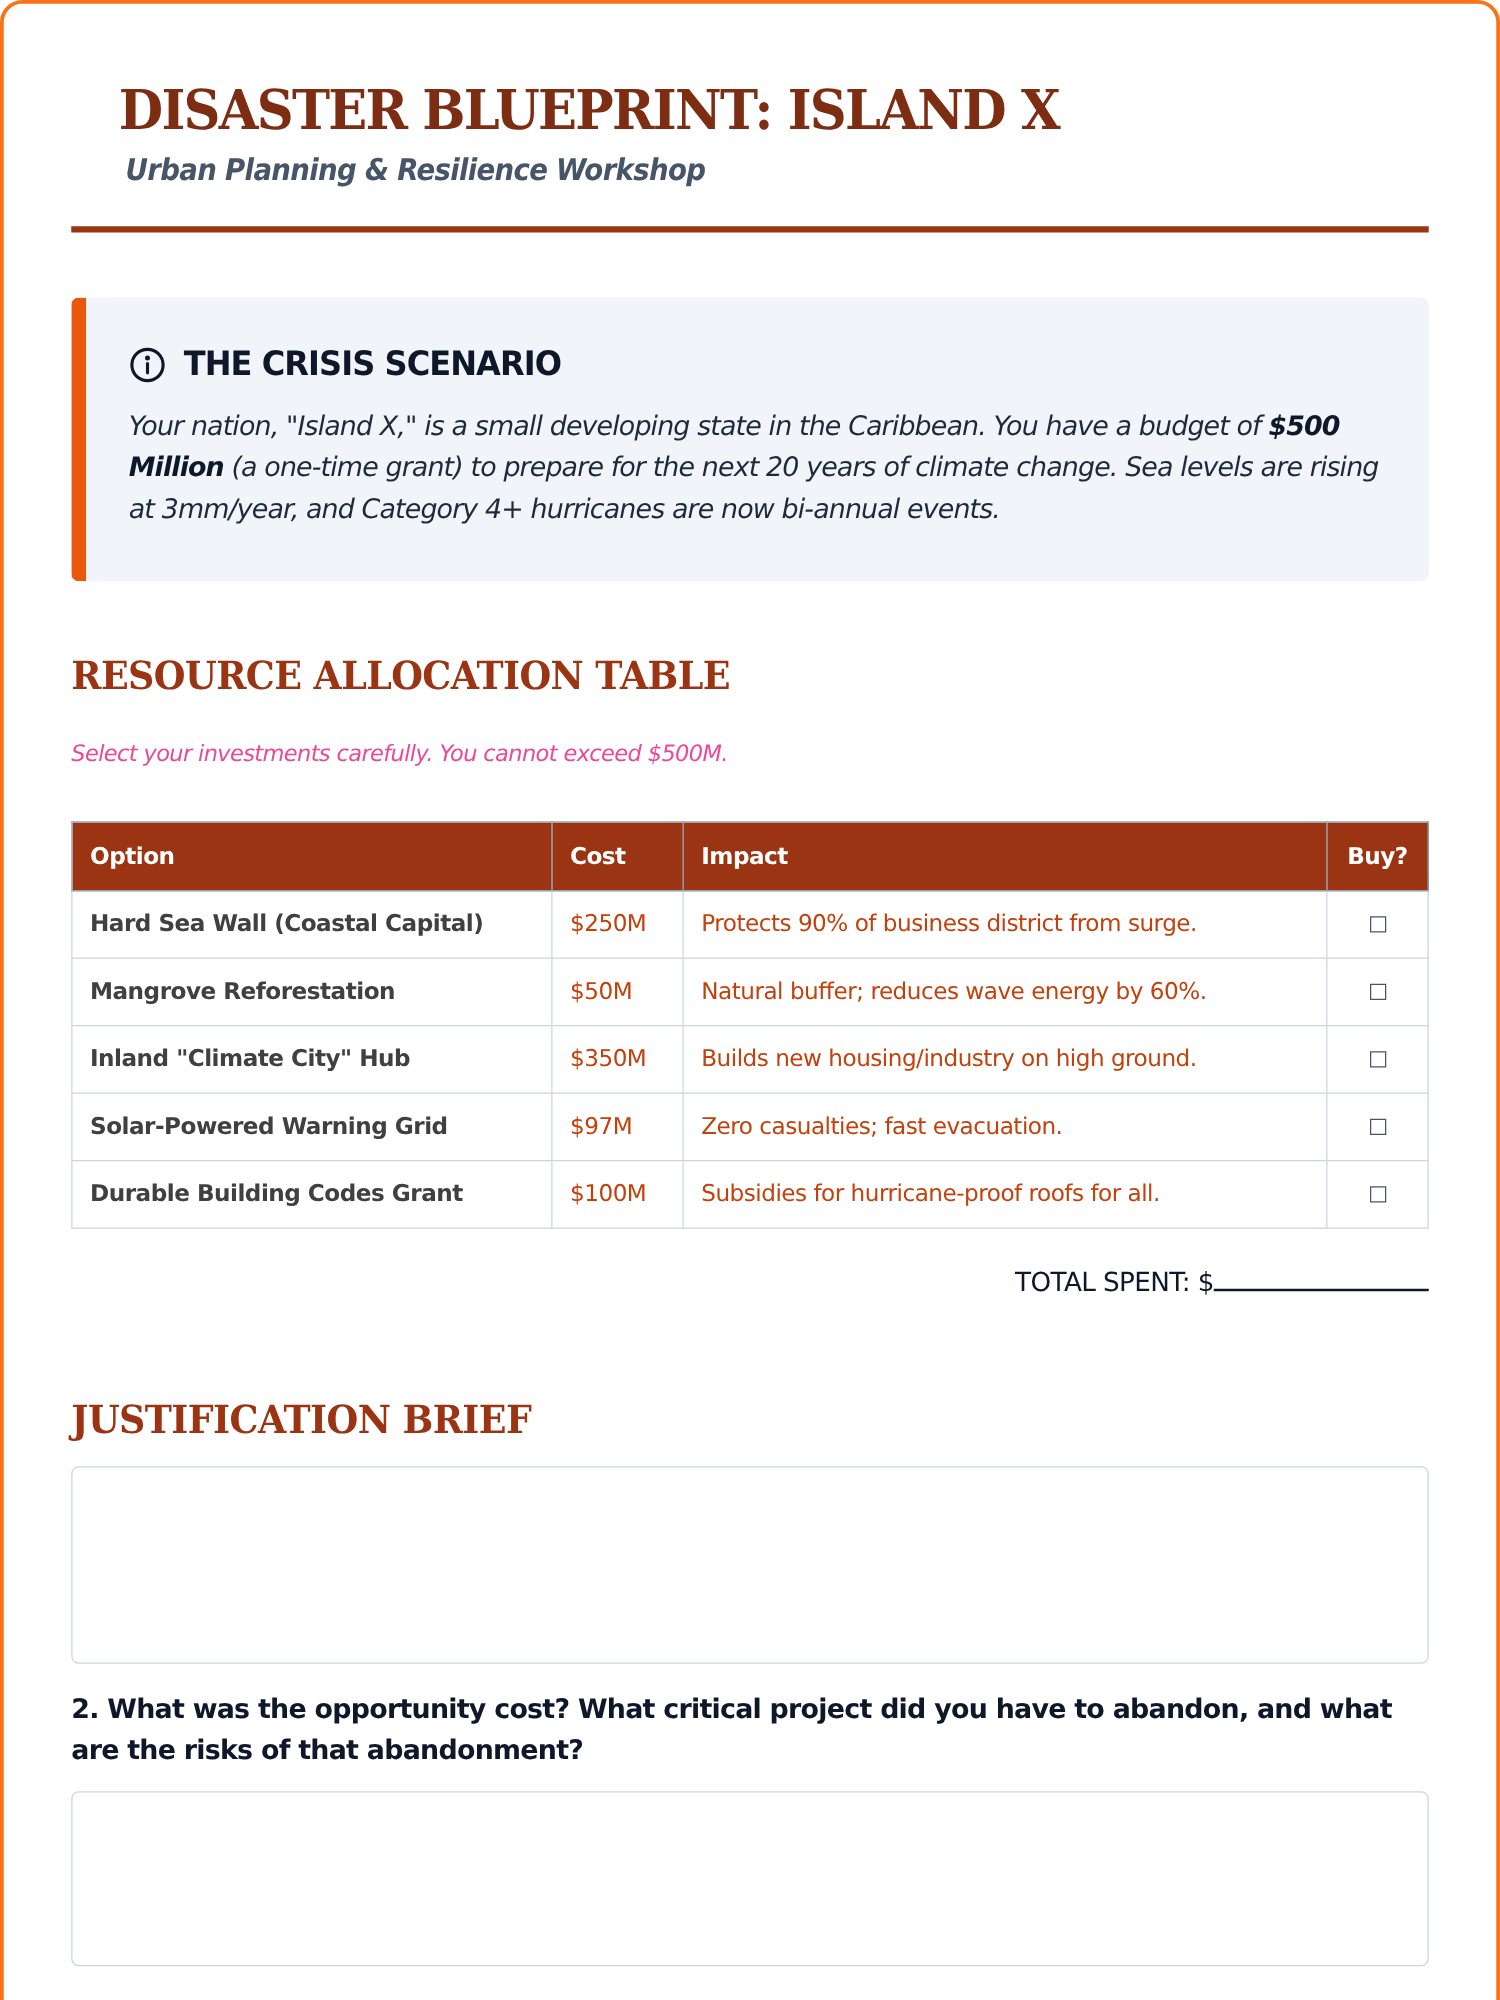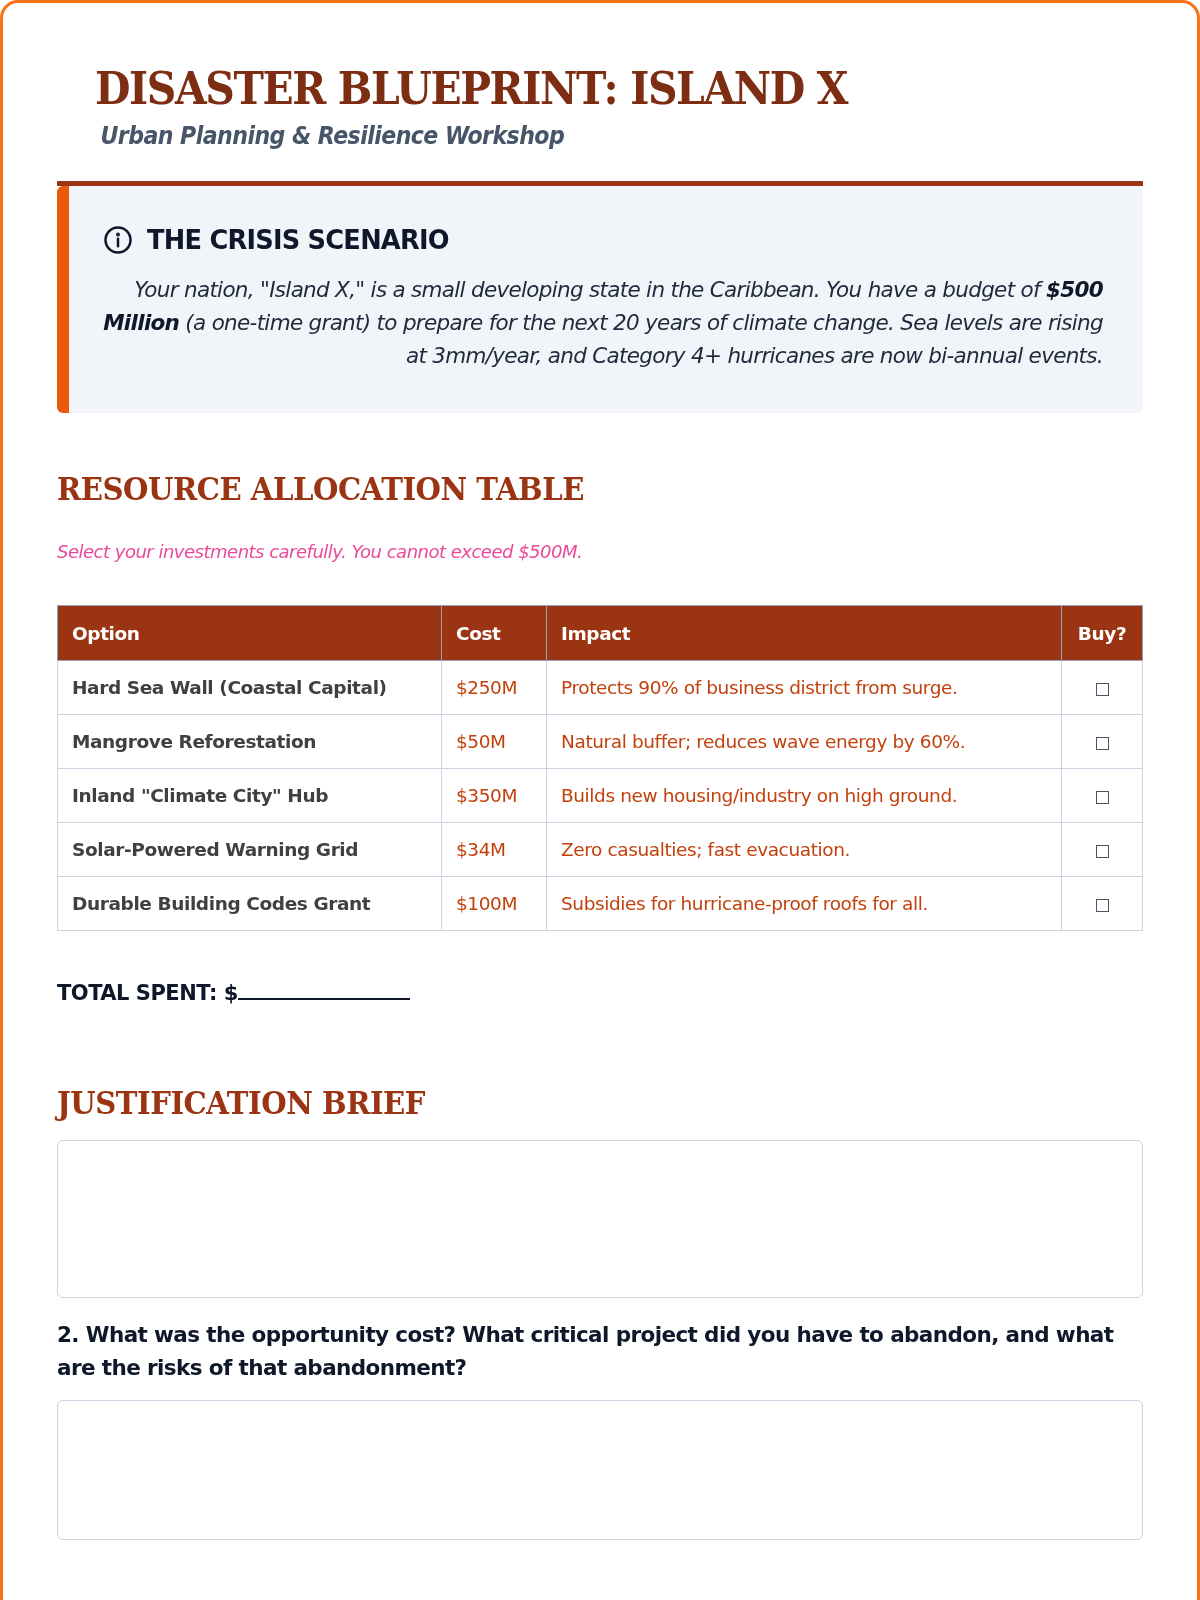--- a/index.html
+++ b/index.html
@@ -47,27 +47,27 @@
       margin: 4px 0 0 0;
       line-height: 30px;
       transform: scaleX(0.92);
     }
     .divider {
       height: 5px;
       background: #9a3412;
       margin-top: 30px;
     }
     .crisis {
+      margin-top: 52px;
       background: #f1f5f9;
       border-left: 12px solid #ea580c;
       border-radius: 6px;
       padding: 38px 40px 32px 34px;
       box-sizing: border-box;
       height: 227px;
-      text-align: right;
     }
     .crisis-head {
       display: flex;
       align-items: center;
       gap: 14px;
     }
     .crisis-head svg {
       width: 30px;
       height: 30px;
       display: block;
@@ -146,23 +146,23 @@
       width: 52px;
     }
     .cb {
       display: inline-block;
       width: 11px;
       height: 11px;
       border: 1.5px solid #475569;
       vertical-align: middle;
     }
     .total {
-      text-align: left;
-      margin-top: 49px;
-      font-weight: bold;
+      text-align: right;
+      margin-top: 30px;
+      font-weight: normal;
       font-size: 21px;
       letter-spacing: -0.5px;
       color: #0f172a;
     }
     .total .blank {
       display: inline-block;
       width: 172px;
       border-bottom: 2px solid #0f172a;
       height: 18px;
       vertical-align: baseline;
@@ -248,21 +248,21 @@
           <td class="buy"><span class="cb"></span></td>
         </tr>
         <tr>
           <td class="opt">Inland "Climate City" Hub</td>
           <td>$350M</td>
           <td>Builds new housing/industry on high ground.</td>
           <td class="buy"><span class="cb"></span></td>
         </tr>
         <tr>
           <td class="opt">Solar-Powered Warning Grid</td>
-          <td>$34M</td>
+          <td>$97M</td>
           <td>Zero casualties; fast evacuation.</td>
           <td class="buy"><span class="cb"></span></td>
         </tr>
         <tr>
           <td class="opt">Durable Building Codes Grant</td>
           <td>$100M</td>
           <td>Subsidies for hurricane-proof roofs for all.</td>
           <td class="buy"><span class="cb"></span></td>
         </tr>
       </tbody>

